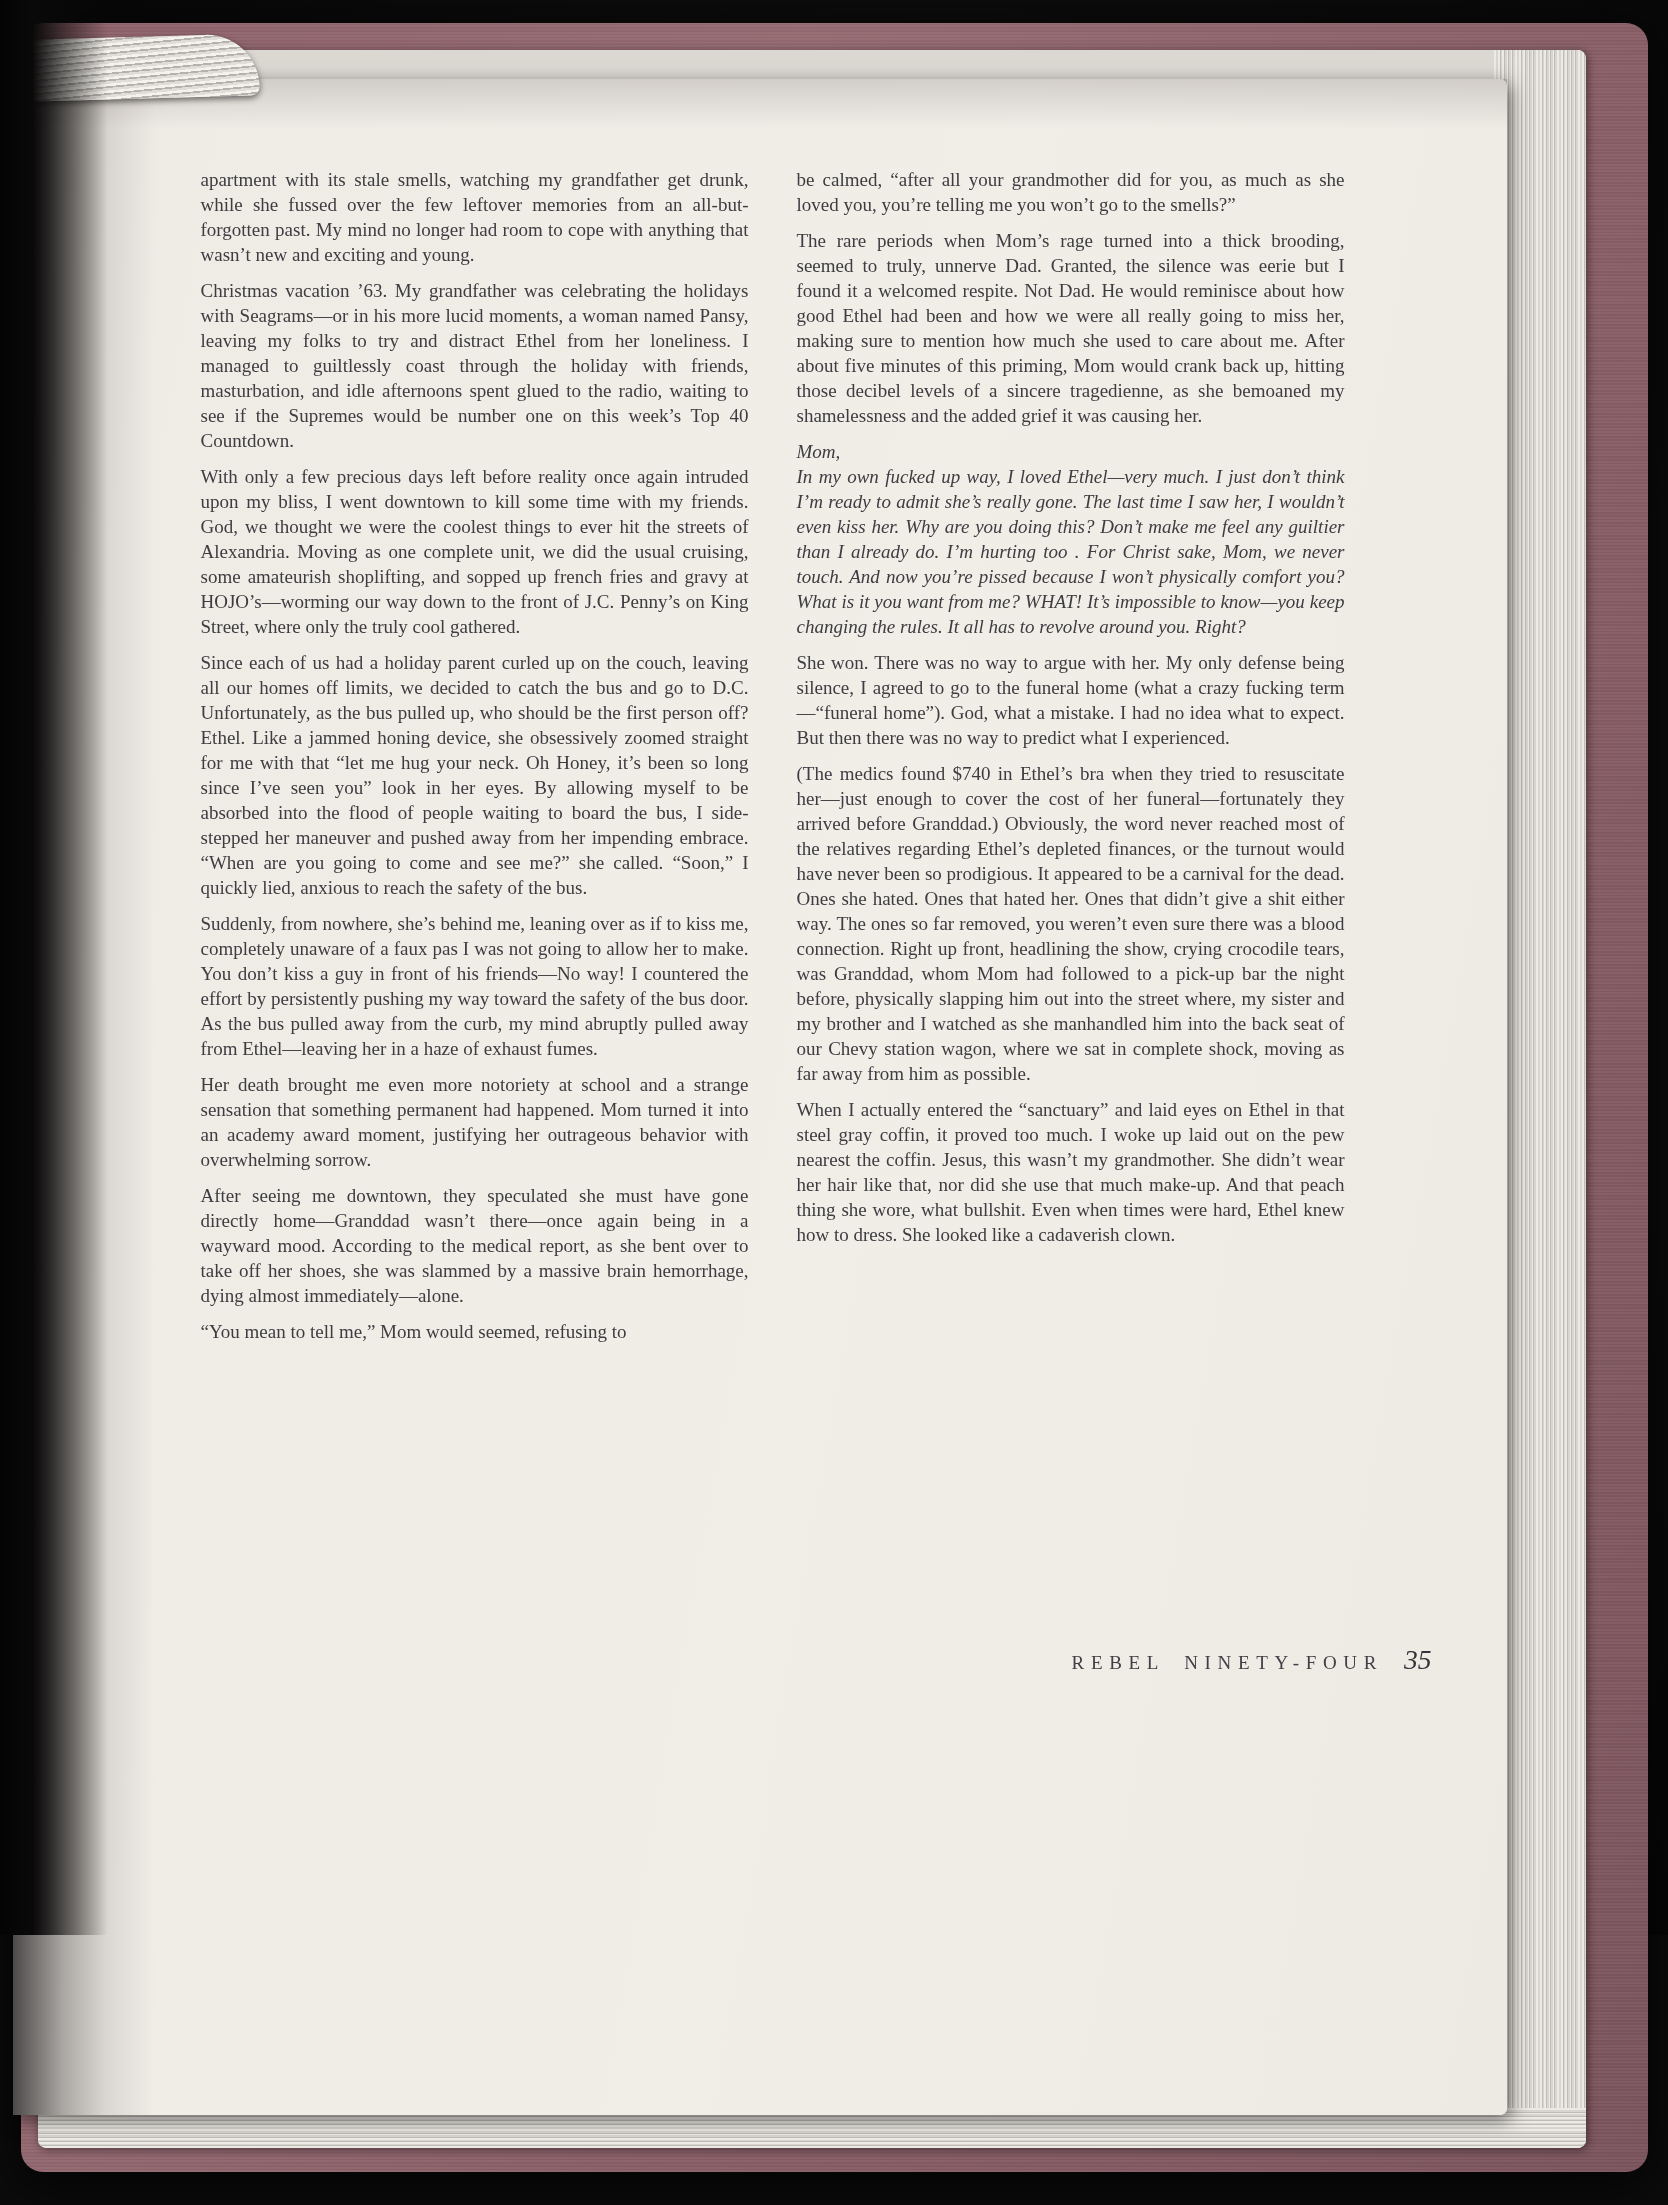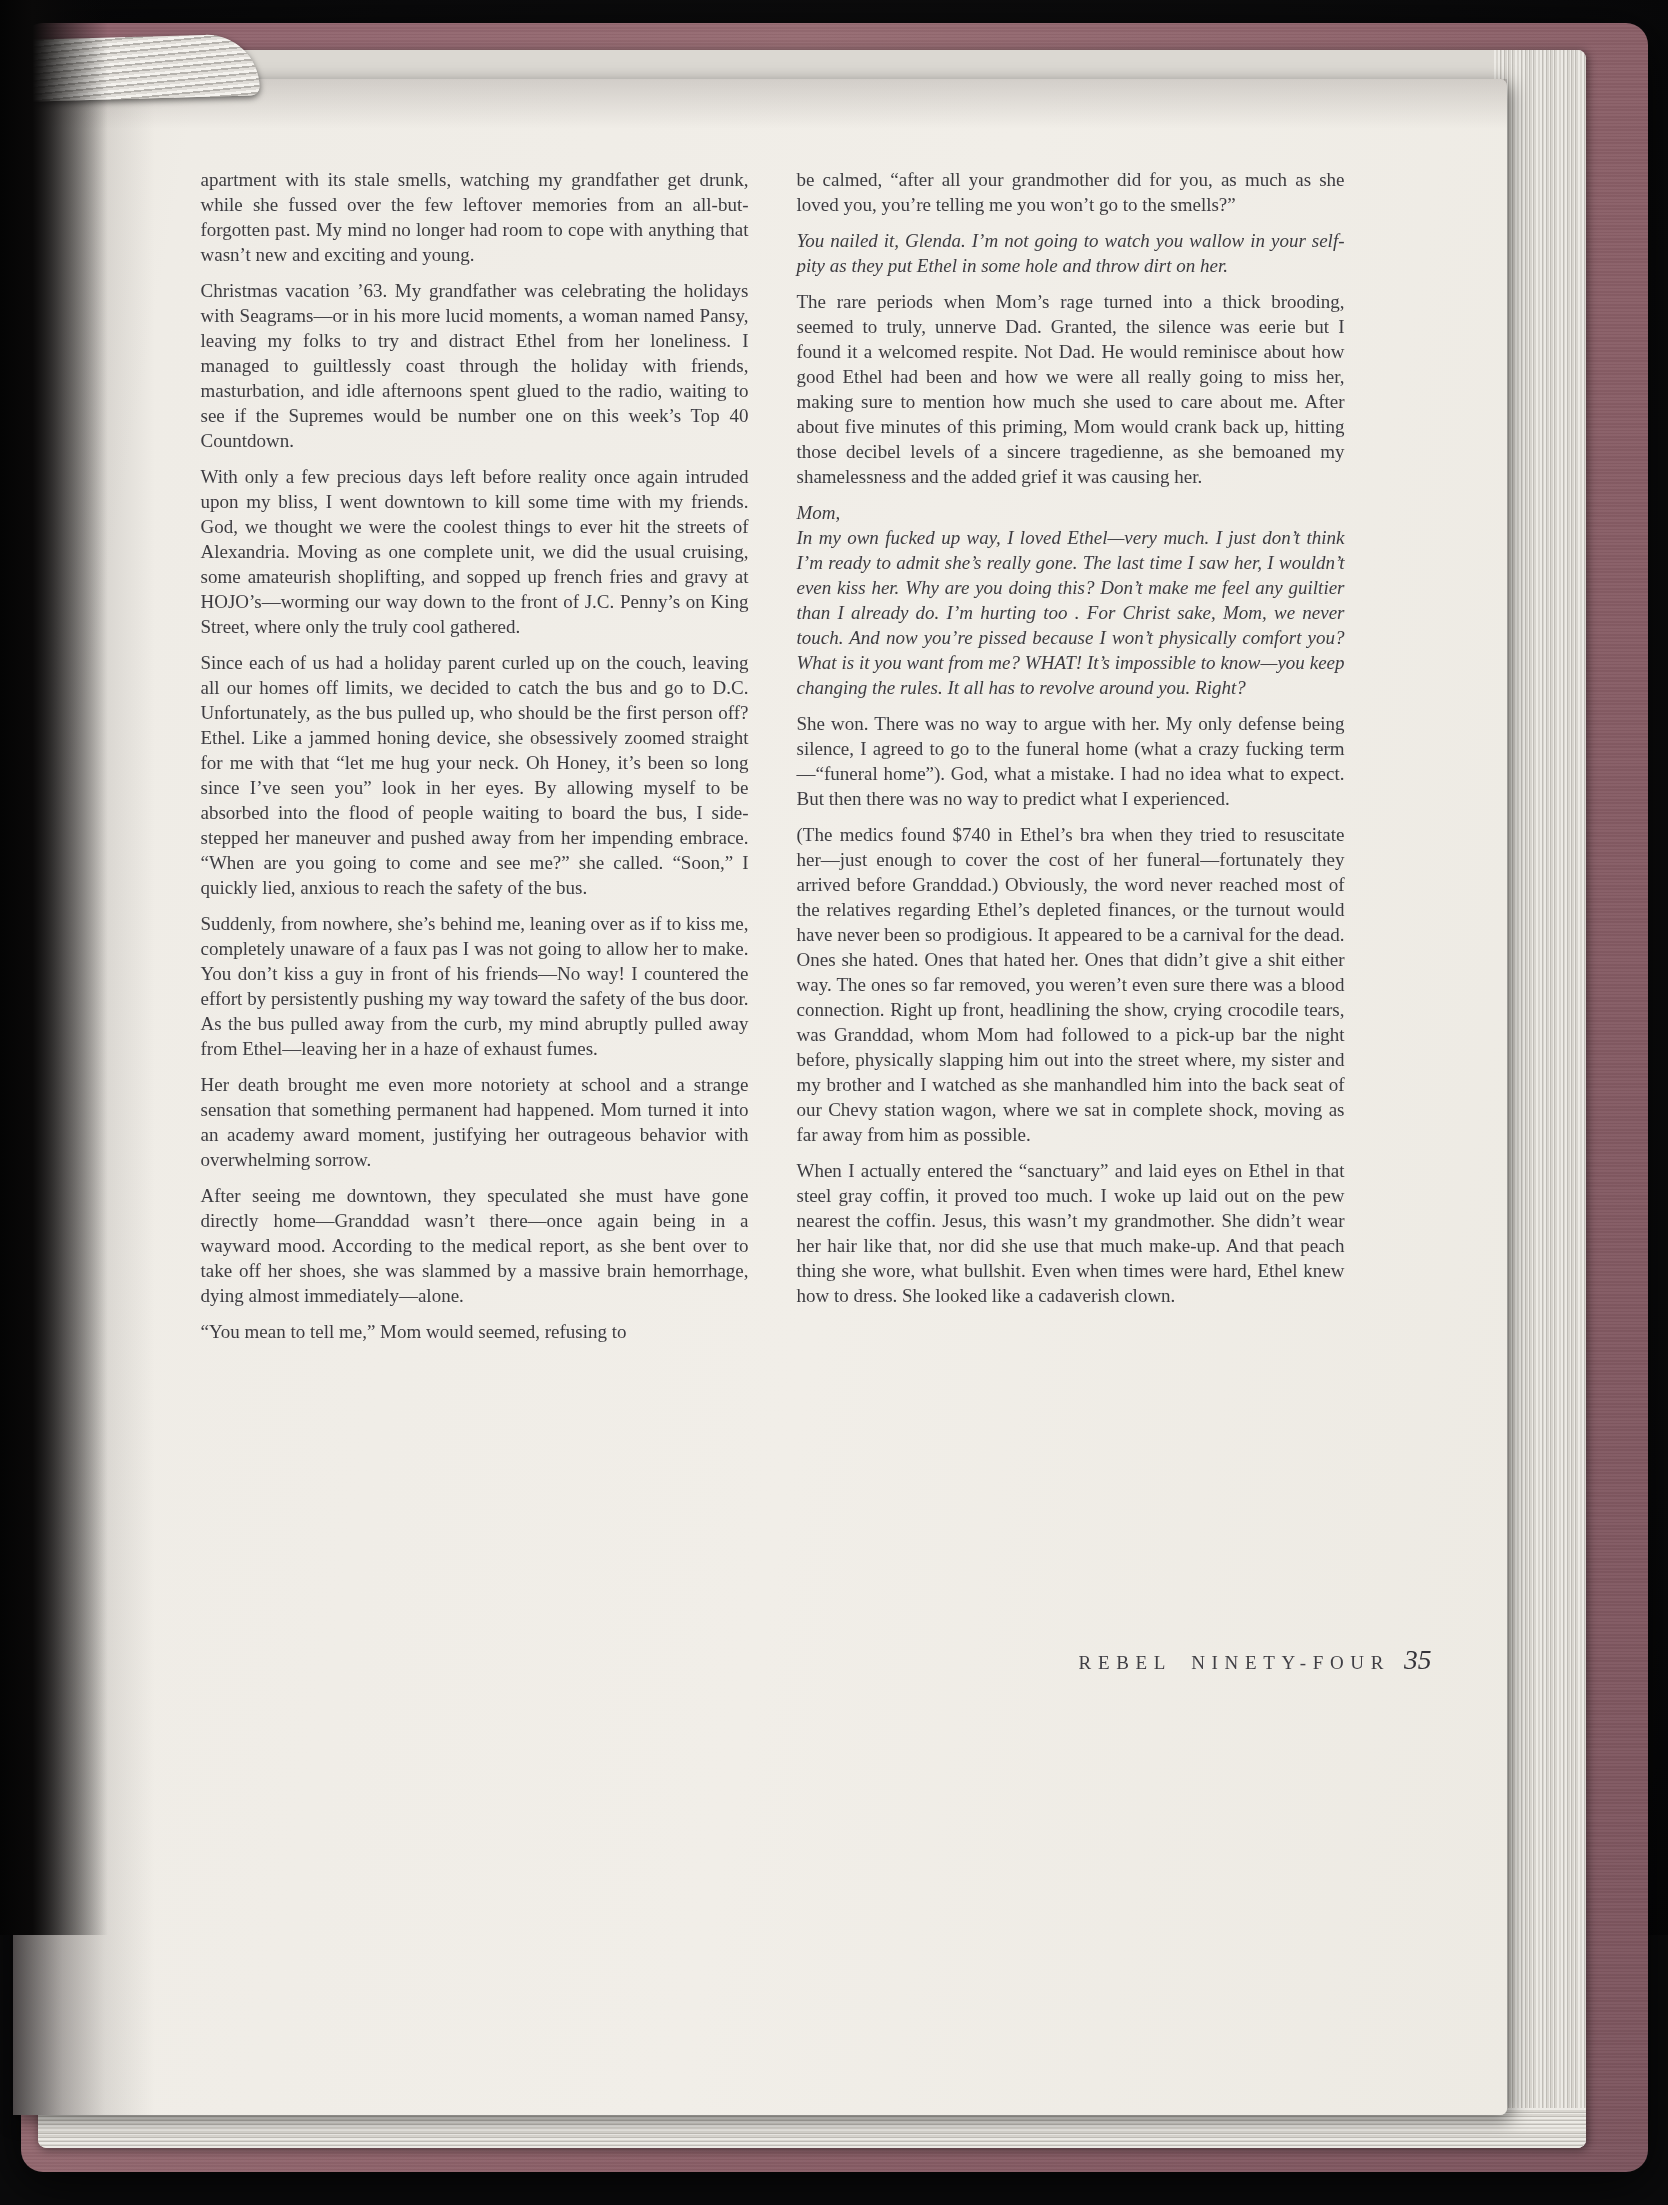--- a/index.html
+++ b/index.html
@@ -120,21 +120,21 @@
   }
   .footer-title {
     font-size: 19px;
     letter-spacing: 0.35em;
     word-spacing: 0.45em;
     color: #403f45;
   }
   .footer-page {
     font-style: italic;
     font-size: 27.5px;
-    margin-left: 14px;
+    margin-left: 21px;
     color: #343339;
   }
 </style>
 </head>
 <body>
 
 <div class="scene">
   <div class="book-cover"></div>
   <div class="page-stack"></div>
   <div class="book-page">
@@ -143,21 +143,20 @@
         <p class="para">Christmas vacation ’63. My grandfather was celebrating the holidays with Seagrams—or in his more lucid moments, a woman named Pansy, leaving my folks to try and distract Ethel from her loneliness. I managed to guiltlessly coast through the holiday with friends, masturbation, and idle afternoons spent glued to the radio, waiting to see if the Supremes would be number one on this week’s Top 40 Countdown.</p>
         <p class="para">With only a few precious days left before reality once again intruded upon my bliss, I went downtown to kill some time with my friends. God, we thought we were the coolest things to ever hit the streets of Alexandria. Moving as one complete unit, we did the usual cruising, some amateurish shoplifting, and sopped up french fries and gravy at HOJO’s—worming our way down to the front of J.C. Penny’s on King Street, where only the truly cool gathered.</p>
         <p class="para">Since each of us had a holiday parent curled up on the couch, leaving all our homes off limits, we decided to catch the bus and go to D.C. Unfortunately, as the bus pulled up, who should be the first person off? Ethel. Like a jammed honing device, she obsessively zoomed straight for me with that “let me hug your neck. Oh Honey, it’s been so long since I’ve seen you” look in her eyes. By allowing myself to be absorbed into the flood of people waiting to board the bus, I side-stepped her maneuver and pushed away from her impending embrace. “When are you going to come and see me?” she called. “Soon,” I quickly lied, anxious to reach the safety of the bus.</p>
         <p class="para">Suddenly, from nowhere, she’s behind me, leaning over as if to kiss me, completely unaware of a faux pas I was not going to allow her to make. You don’t kiss a guy in front of his friends—No way! I countered the effort by persistently pushing my way toward the safety of the bus door. As the bus pulled away from the curb, my mind abruptly pulled away from Ethel—leaving her in a haze of exhaust fumes.</p>
         <p class="para">Her death brought me even more notoriety at school and a strange sensation that something permanent had happened. Mom turned it into an academy award moment, justifying her outrageous behavior with overwhelming sorrow.</p>
         <p class="para">After seeing me downtown, they speculated she must have gone directly home—Granddad wasn’t there—once again being in a wayward mood. According to the medical report, as she bent over to take off her shoes, she was slammed by a massive brain hemorrhage, dying almost immediately—alone.</p>
         <p class="para">“You mean to tell me,” Mom would seemed, refusing to</p>
       </div>
     <div class="col col-right">
         <p class="para">be calmed, “after all your grandmother did for you, as much as she loved you, you’re telling me you won’t go to the smells?”</p>
-        <p class="para italic">You nailed it, Glenda. I’m not going to watch you wallow in your self-pity as they put Ethel in some hole and throw dirt on her.</p>
         <p class="para">The rare periods when Mom’s rage turned into a thick brooding, seemed to truly, unnerve Dad. Granted, the silence was eerie but I found it a welcomed respite. Not Dad. He would reminisce about how good Ethel had been and how we were all really going to miss her, making sure to mention how much she used to care about me. After about five minutes of this priming, Mom would crank back up, hitting those decibel levels of a sincere tragedienne, as she bemoaned my shamelessness and the added grief it was causing her.</p>
         <p class="para italic">Mom,
 In my own fucked up way, I loved Ethel—very much. I just don’t think I’m ready to admit she’s really gone. The last time I saw her, I wouldn’t even kiss her. Why are you doing this? Don’t make me feel any guiltier than I already do. I’m hurting too . For Christ sake, Mom, we never touch. And now you’re pissed because I won’t physically comfort you? What is it you want from me? WHAT! It’s impossible to know—you keep changing the rules. It all has to revolve around you. Right?</p>
         <p class="para">She won. There was no way to argue with her. My only defense being silence, I agreed to go to the funeral home (what a crazy fucking term—“funeral home”). God, what a mistake. I had no idea what to expect. But then there was no way to predict what I experienced.</p>
         <p class="para">(The medics found $740 in Ethel’s bra when they tried to resuscitate her—just enough to cover the cost of her funeral—fortunately they arrived before Granddad.) Obviously, the word never reached most of the relatives regarding Ethel’s depleted finances, or the turnout would have never been so prodigious. It appeared to be a carnival for the dead. Ones she hated. Ones that hated her. Ones that didn’t give a shit either way. The ones so far removed, you weren’t even sure there was a blood connection. Right up front, headlining the show, crying crocodile tears, was Granddad, whom Mom had followed to a pick-up bar the night before, physically slapping him out into the street where, my sister and my brother and I watched as she manhandled him into the back seat of our Chevy station wagon, where we sat in complete shock, moving as far away from him as possible.</p>
         <p class="para">When I actually entered the “sanctuary” and laid eyes on Ethel in that steel gray coffin, it proved too much. I woke up laid out on the pew nearest the coffin. Jesus, this wasn’t my grandmother. She didn’t wear her hair like that, nor did she use that much make-up. And that peach thing she wore, what bullshit. Even when times were hard, Ethel knew how to dress. She looked like a cadaverish clown.</p>
       </div>
     <div class="footer">
       <span class="footer-title">REBEL NINETY-FOUR</span>
       <span class="footer-page">35</span>

